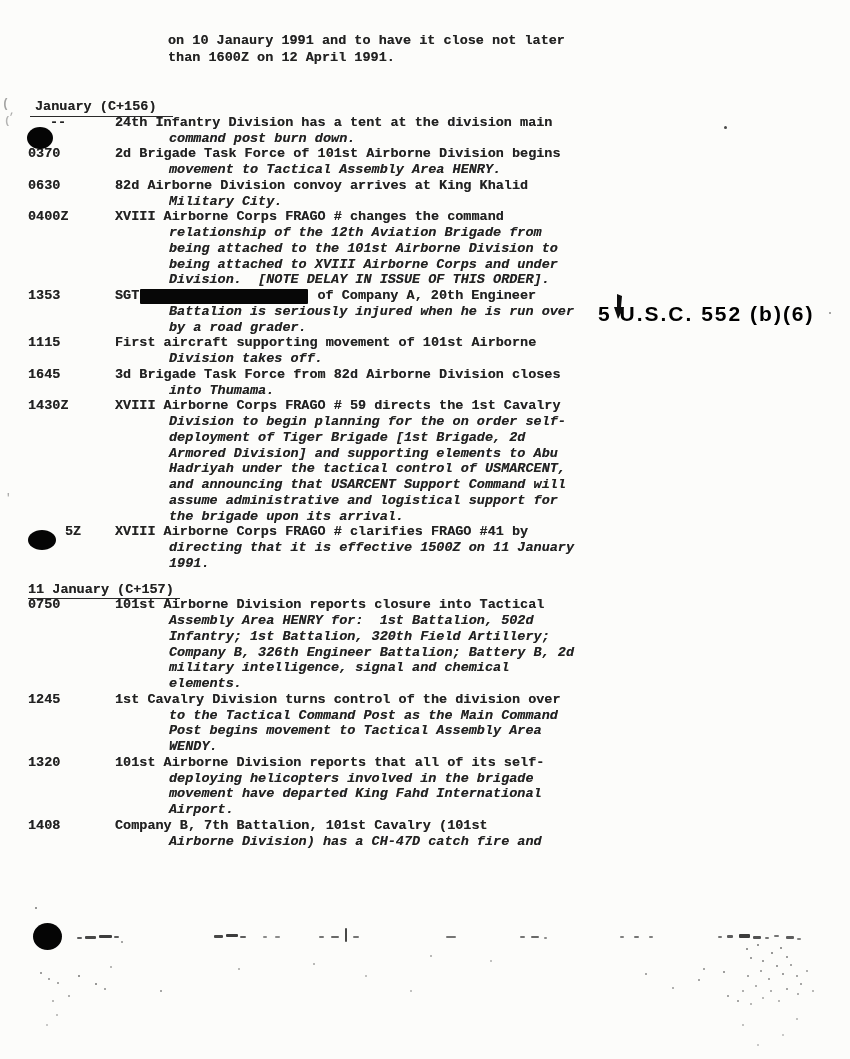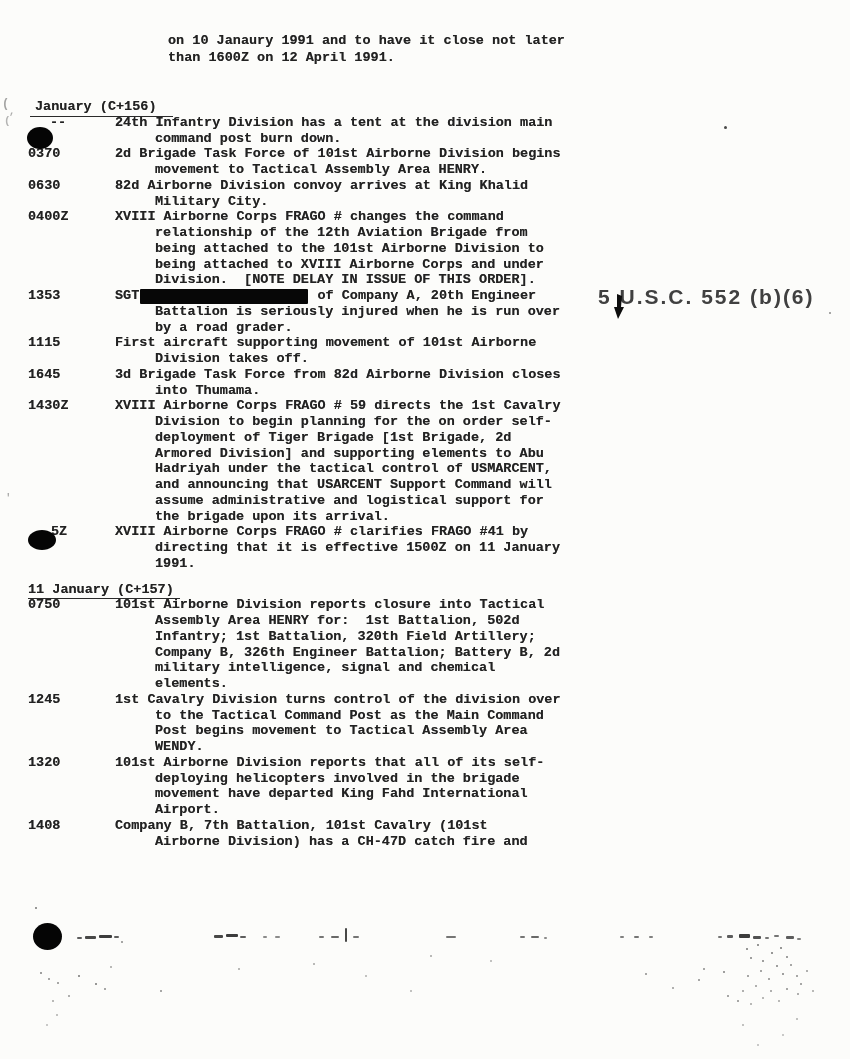--- a/index.html
+++ b/index.html
@@ -20,30 +20,30 @@
   .flow{position:absolute;left:0;top:99px;width:850px;}
   .heading-row{height:15.75px;white-space:pre;}
   .heading-text{display:inline-block;border-bottom:1.4px solid #2a2a2a;}
   .sec0 .heading-text{margin-left:30px;padding:0 16px 1px 5px;}
   .sec1 .heading-text{margin-left:28px;padding:0 6px 1px 0;}
   .sec1{margin-top:10px;}
   .entry{position:relative;}
   .time{position:absolute;left:28px;top:0;white-space:pre;}
   .desc{margin-left:115px;}
   .desc .ln{white-space:pre;}
-  .desc .ln.cont{margin-left:40px;}
+  .desc .ln.cont{margin-left:54px;font-style:italic;}
   .redact{
     display:inline-block;width:168px;height:15px;background:#070707;
     vertical-align:middle;margin:0 1px -2px 1px;border-radius:1px;
   }
   .stamp{
-    position:absolute;left:598px;top:286px;
+    position:absolute;left:598px;top:303px;
     font-family:"Liberation Sans","DejaVu Sans",sans-serif;
     font-weight:700;font-size:21px;line-height:1;letter-spacing:2px;
-    color:#404040;white-space:pre;
+    color:#000000;white-space:pre;
   }
   .blob{position:absolute;background:#050505;border-radius:50%;}
   .dash{position:absolute;background:#1a1a1a;border-radius:1px;}
   .speck{position:absolute;background:#1c1c1c;border-radius:50%;}
   .mark{position:absolute;color:#4a4a4a;font-family:"Liberation Mono",monospace;font-weight:700;}
   .arrow{position:absolute;left:613px;top:294px;}
 </style>
 </head>
 <body>
 
@@ -117,21 +117,21 @@
             <div class="ln cont">Division to begin planning for the on order self-</div>
             <div class="ln cont">deployment of Tiger Brigade [1st Brigade, 2d</div>
             <div class="ln cont">Armored Division] and supporting elements to Abu</div>
             <div class="ln cont">Hadriyah under the tactical control of USMARCENT,</div>
             <div class="ln cont">and announcing that USARCENT Support Command will</div>
             <div class="ln cont">assume administrative and logistical support for</div>
             <div class="ln cont">the brigade upon its arrival.</div>
           </div>
         </div>
         <div class="entry">
-          <span class="time" style="left: 51px;">5Z</span>
+          <span class="time" style="left: 65px;">5Z</span>
           <div class="desc">
             <div class="ln">XVIII Airborne Corps FRAGO # clarifies FRAGO #41 by</div>
             <div class="ln cont">directing that it is effective 1500Z on 11 January</div>
             <div class="ln cont">1991.</div>
           </div>
         </div>
       </section>
       <section class="sec sec1">
         <div class="heading-row"><span class="heading-text">11 January (C+157)</span></div>
         <div class="entry">

